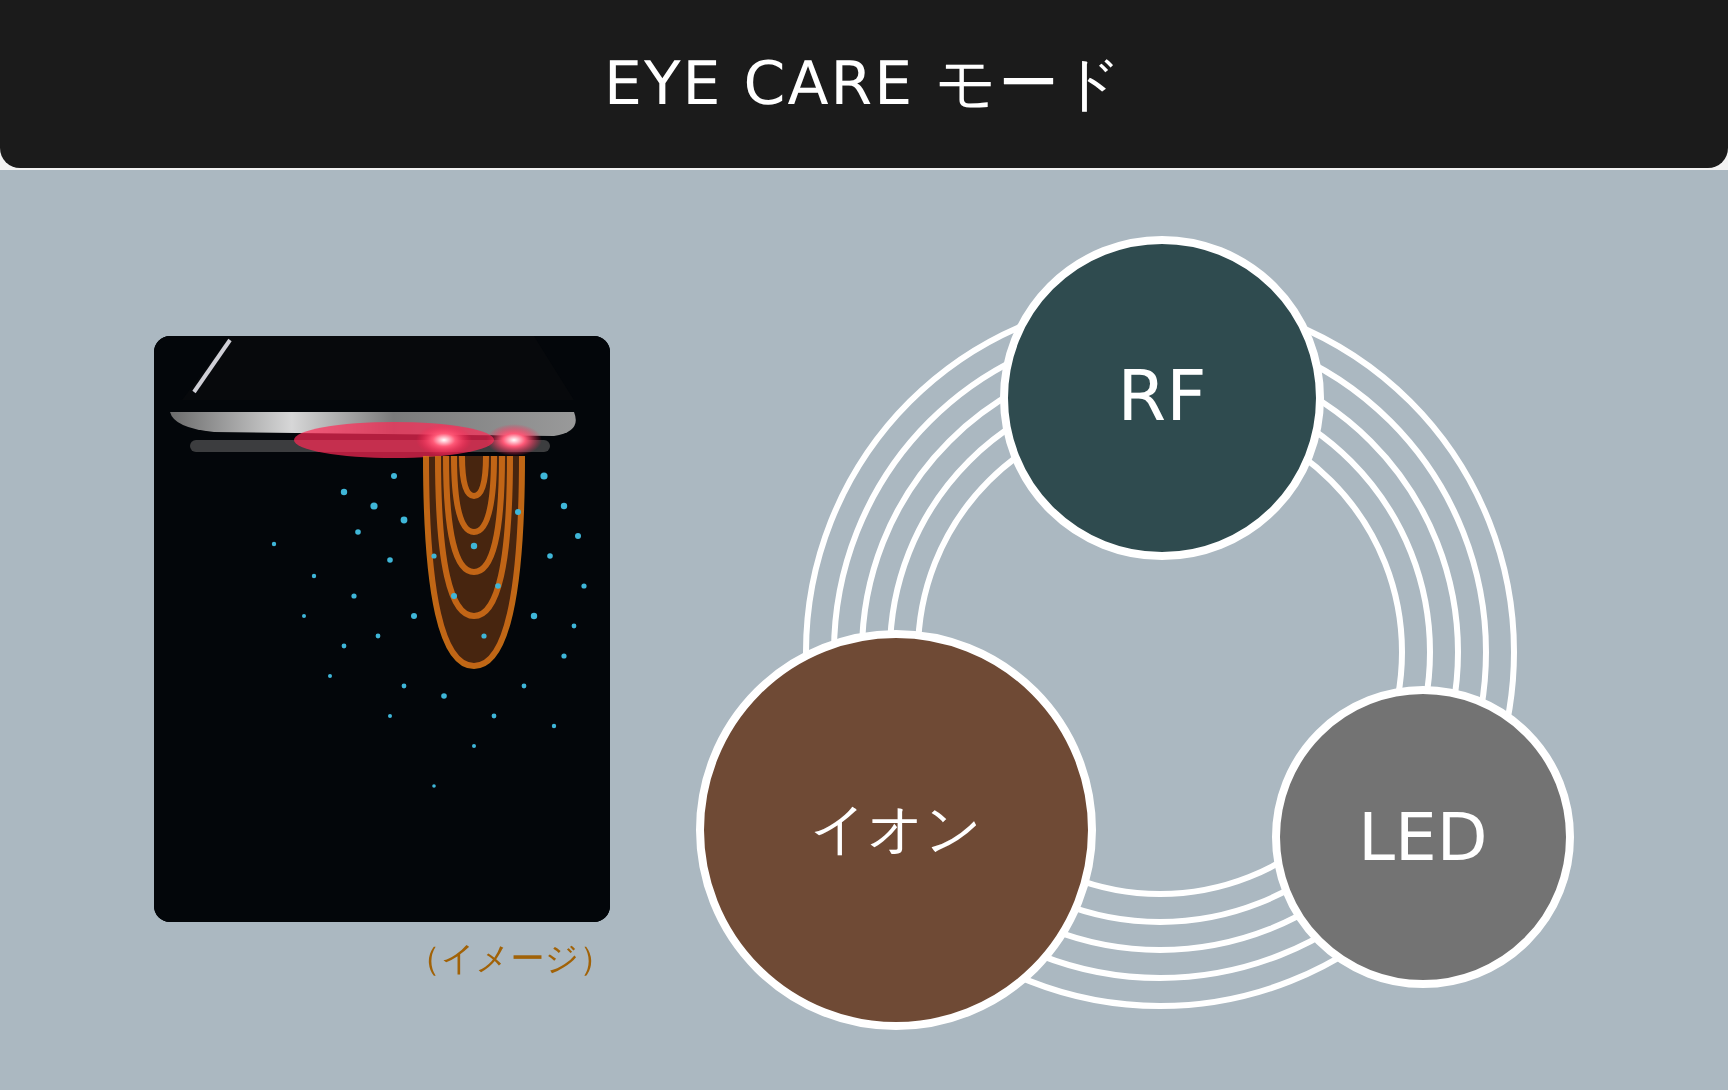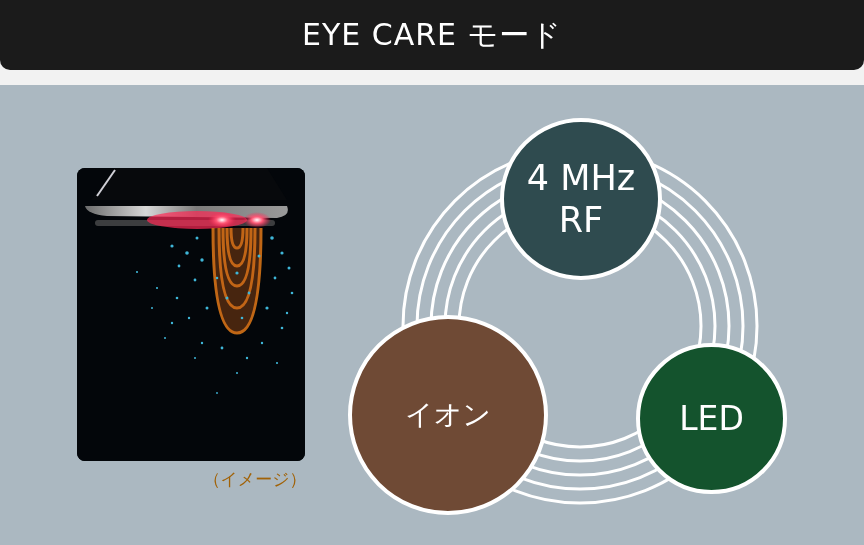--- a/index.html
+++ b/index.html
@@ -2,21 +2,21 @@
 <html><head>
 <meta charset="utf-8">
 <style>
   html, body { margin: 0; padding: 0; }
   body {
     width: 864px; height: 545px; position: relative; overflow: hidden;
     background: #f2f2f2;
     font-family: "DejaVu Sans", "Liberation Sans", sans-serif;
   }
   .header {
-    position: absolute; left: 0; top: 0; width: 864px; height: 70px;
+    position: absolute; left: 0; top: 0; width: 864px; height: 84px;
     background: #1b1b1b; border-radius: 0 0 10px 10px;
     display: flex; align-items: center; justify-content: center;
   }
   .header-title {
     color: #ffffff; font-size: 30px; letter-spacing: 1px; font-weight: normal;
   }
   .panel {
     position: absolute; left: 0; top: 85px; width: 864px; height: 460px;
     background: #abb8c1;
   }
@@ -30,21 +30,21 @@
     font-size: 17px; color: #a16207; text-align: center;
   }
   .diagram { position: absolute; left: 0; top: 0; }
   .node {
     position: absolute; border-radius: 50%; border: 4px solid #ffffff;
     box-sizing: border-box; display: flex; flex-direction: column;
     align-items: center; justify-content: center; color: #ffffff; text-align: center;
   }
   .node-rf { left: 500px; top: 118px; width: 162px; height: 162px; background: #2f4b4f; }
   .node-ion { left: 348px; top: 315px; width: 200px; height: 200px; background: #6f4a35; }
-  .node-led { left: 636px; top: 343px; width: 151px; height: 151px; background: #14532d; }
+  .node-led { left: 636px; top: 343px; width: 151px; height: 151px; background: #737373; }
   .node-rf .l1, .node-rf .l2 { font-size: 35px; line-height: 42px; }
   .node-ion .l1 { font-size: 28px; }
   .node-led .l1 { font-size: 33px; line-height: 38px; }
   .node-led .l2 { font-size: 27px; line-height: 34px; }
 </style>
 </head>
 <body>
 
 <div class="header">
   <span class="header-title">EYE CARE モード</span>
@@ -132,21 +132,20 @@
   <g fill="none" stroke="#ffffff" stroke-width="3">
     <circle cx="580" cy="326" r="177"></circle>
     <circle cx="580" cy="326" r="163"></circle>
     <circle cx="580" cy="326" r="149"></circle>
     <circle cx="580" cy="326" r="135"></circle>
     <circle cx="580" cy="326" r="121"></circle>
   </g>
 </svg>
 
 <div class="node node-rf">
-  <span class="l1">4 MHz</span>
   <span class="l2">RF</span>
 </div>
 
 <div class="node node-ion">
   <span class="l1">イオン</span>
 </div>
 
 <div class="node node-led">
   <span class="l1">LED</span>
 </div>

